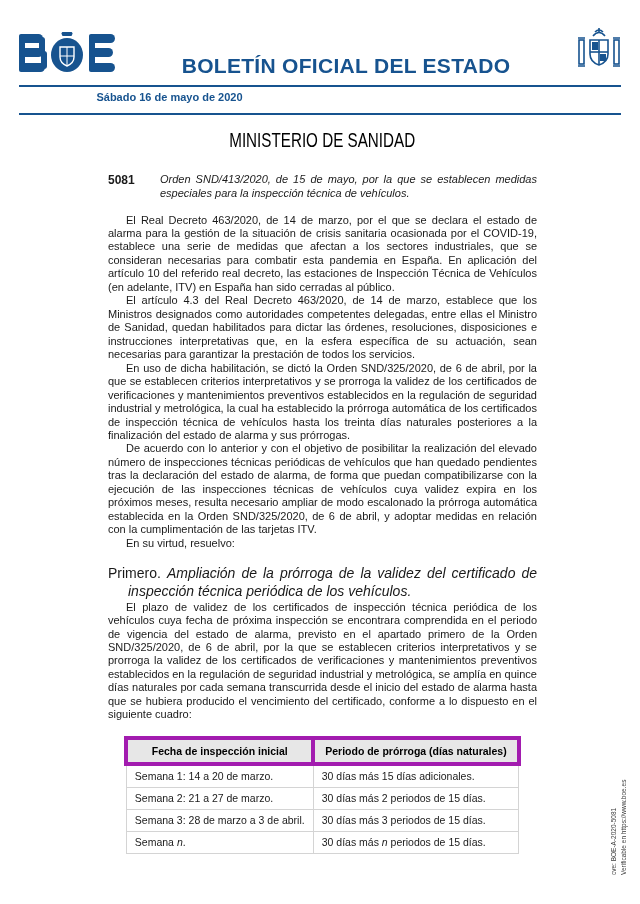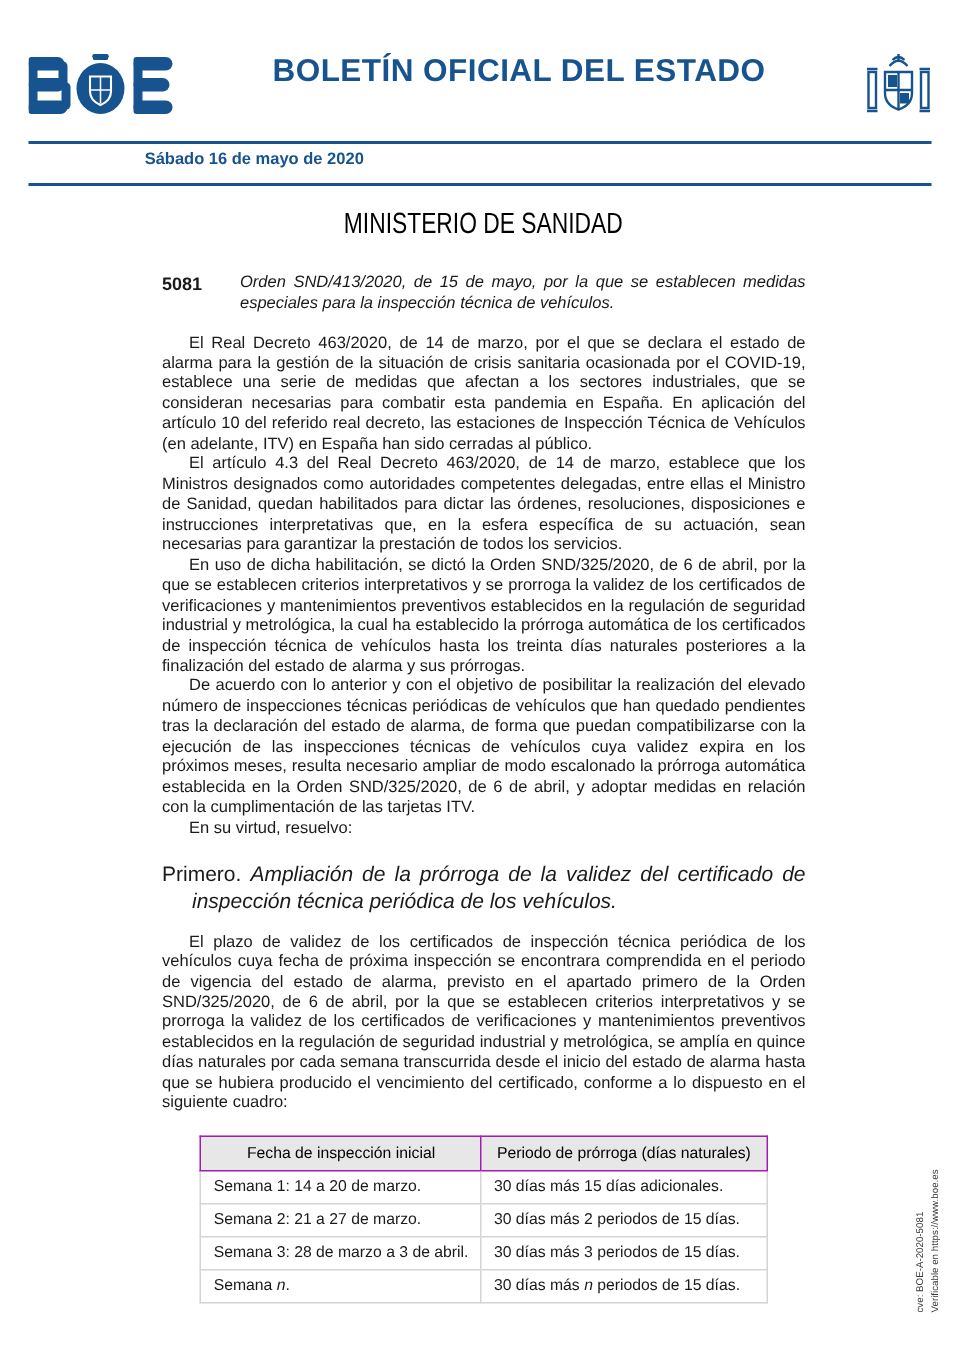--- a/index.html
+++ b/index.html
@@ -7,22 +7,22 @@
   body { font-family:"Liberation Sans", sans-serif; color:#1a1a1a; }
   .page {
     position:relative;
     width:640px; height:904px;
     background:#ffffff;
     overflow:hidden;
   }
 
   
   .header {
-    display:flex; align-items:flex-start;
-    padding:36px 19px 0 19px;
+    display:flex; align-items:flex-end;
+    padding:28px 19px 0 19px;
   }
   .logo { width:100px; flex:0 0 auto; }
   .masthead-title {
     flex:1 1 auto; text-align:center;
     color:#17538f; font-weight:bold;
     font-size:21px; letter-spacing:0.3px;
   }
   .arms { width:48px; flex:0 0 auto; text-align:right; }
 
   .rule {
@@ -79,33 +79,33 @@
 
   .article-heading {
     margin-top:14px;
     font-size:14px; line-height:1.3;
     padding-left:20px; text-indent:-20px;
     text-align:justify;
   }
   .article-heading .label { font-style:normal; }
   .article-heading .title { font-style:italic; }
 
-  .article-body { margin-top:12px; }
+  .article-body { margin-top:0; }
 
   
   .table-wrap { margin-top:14px; display:flex; justify-content:center; }
   table.prorroga {
     border-collapse:collapse;
     font-size:10.5px;
     background:#fff;
   }
   table.prorroga th {
     background:#e7e7e7;
-    border:1px solid #a21caf;
-    font-weight:normal; text-align:center;
+    border:4px solid #a21caf;
+    font-weight:bold; text-align:center;
     padding:5px 10px;
     color:#000;
   }
   table.prorroga td {
     border:1px solid #d4d4d4;
     padding:4.5px 8px;
     text-align:left;
     white-space:nowrap;
   }
   table.prorroga td i { font-style:italic; }

